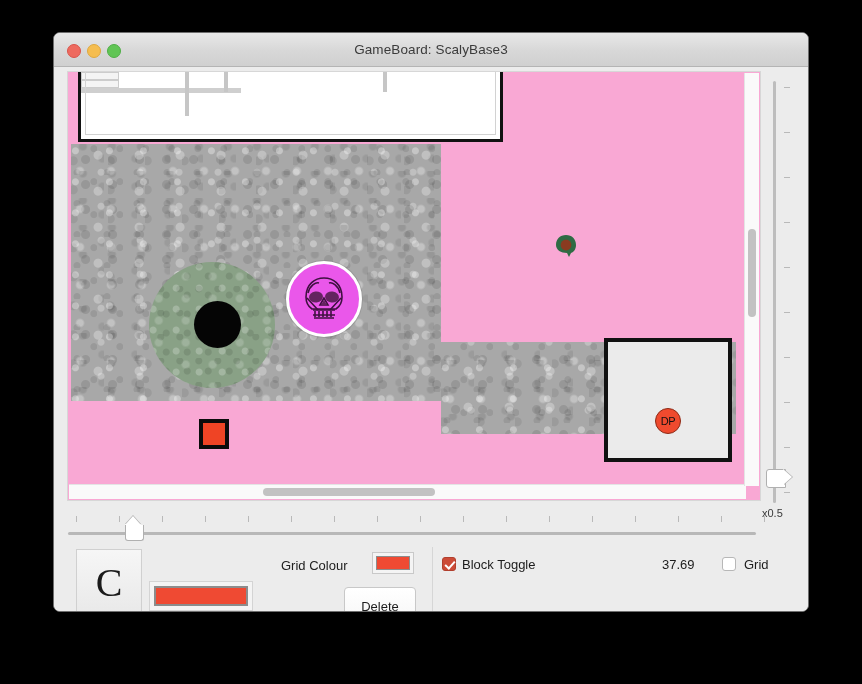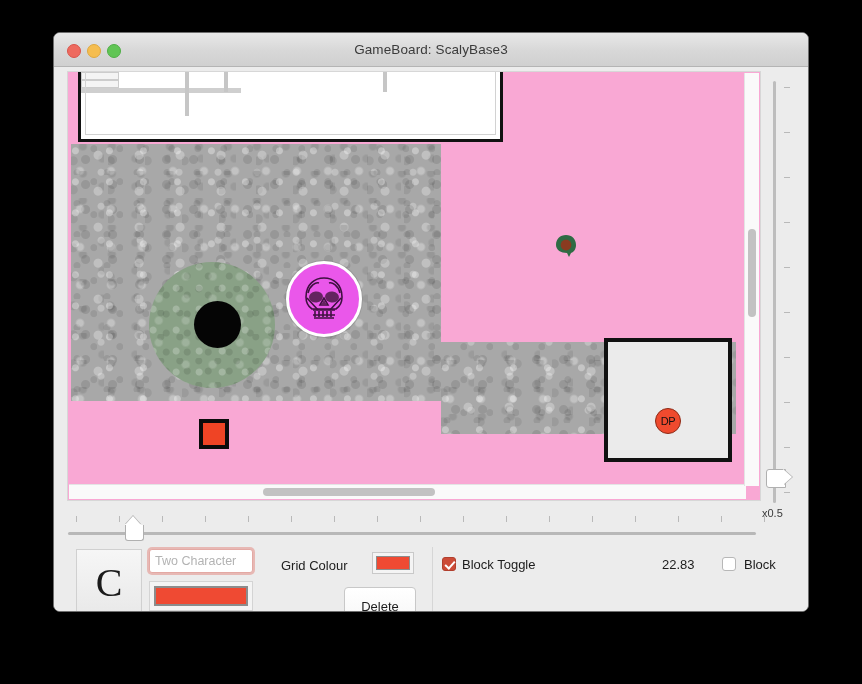--- a/index.html
+++ b/index.html
@@ -600,39 +600,38 @@
         <div class="htick" style="left: 610px;"></div>
         <div class="htick" style="left: 653px;"></div>
         <div class="htick" style="left: 696px;"></div>
       </div>
     <div id="zoom-label">x0.5</div>
 
     <div id="controls">
 
       <div id="preview-box">C</div>
 
-      <input id="name-field" type="text" placeholder="Two Character" style="">
 
       <div id="token-colour-well">
         <div id="token-colour-swatch"></div>
       </div>
 
       <div id="grid-colour-label">Grid Colour</div>
       <div id="grid-colour-well">
         <div id="grid-colour-swatch"></div>
       </div>
 
       <button id="delete-button">Delete</button>
 
       <div id="divider"></div>
 
       <div class="cb" id="block-toggle-cb"></div>
       <div id="block-toggle-label">Block Toggle</div>
 
-      <div id="numeric-value">22.83</div>
+      <div id="numeric-value">37.69</div>
 
       <div class="cb" id="grid-cb"></div>
-      <div id="grid-label">Block</div>
+      <div id="grid-label">Grid</div>
 
     </div>
 
   </div>
 </div>
 
 </body></html>

